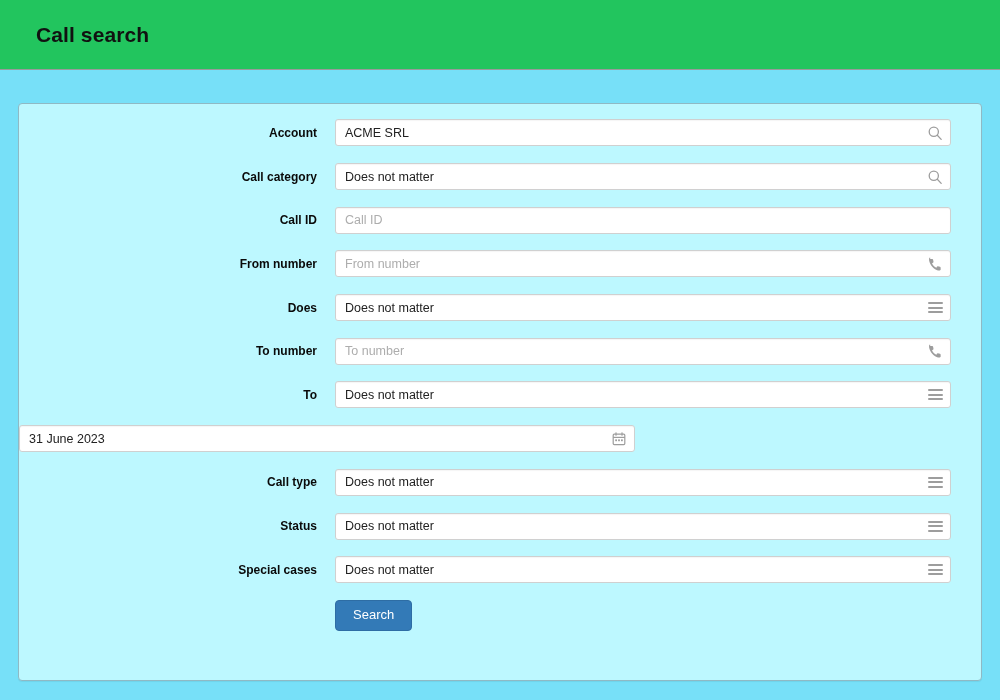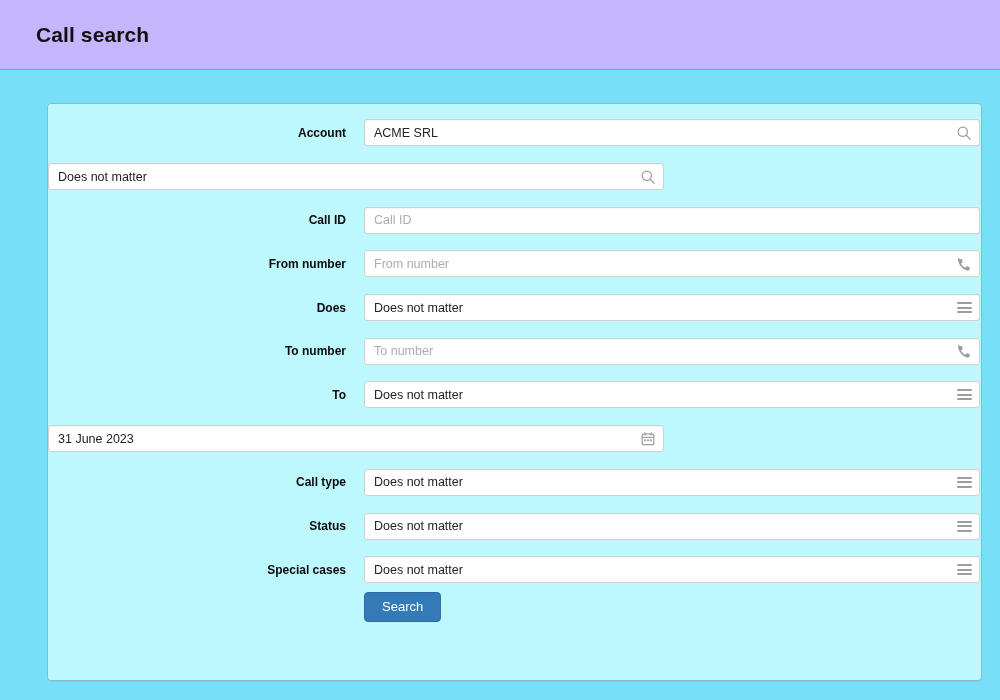--- a/index.html
+++ b/index.html
@@ -11,21 +11,21 @@
     height: 700px;
     background: #ffffff;
     font-family: "Liberation Sans", sans-serif;
     overflow: hidden;
   }
 
   
   .header {
     height: 70px;
     box-sizing: border-box;
-    background: #c4b5fd;
+    background: #22c55e;
     border-bottom: 1px solid #9a9a9a;
     display: flex;
     align-items: center;
     padding-left: 36px;
   }
   .page-title {
     font-size: 21px;
     font-weight: bold;
     color: #111111;
     letter-spacing: 0.1px;
@@ -41,21 +41,20 @@
 
   
   .panel {
     background: #bdf8ff;
     border: 1px solid #8fb9c4;
     border-radius: 4px;
     height: 578px;
     box-sizing: border-box;
     padding-top: 7px;
     box-shadow: 0 1px 1px rgba(0,0,0,0.06);
-    margin-left: 29px;
   }
 
   
   .form-row {
     display: flex;
     align-items: center;
     height: 43.7px;
   }
   .field-label {
     width: 316px;
@@ -113,21 +112,21 @@
     display: block;
     height: 2px;
     background: #9d9d9d;
     margin: 2.5px 0;
     border-radius: 1px;
   }
 
   
   .button-row {
     display: flex;
-    align-items: flex-start;
+    align-items: center;
     height: 48px;
   }
   .button-spacer { width: 316px; }
   .search-button {
     background: #337ab7;
     border: 1px solid #2e6da4;
     border-radius: 4px;
     color: #ffffff;
     font-size: 13px;
     font-family: "Liberation Sans", sans-serif;
@@ -152,20 +151,21 @@
             <div class="field-box">ACME SRL</div>
             <span class="field-icon">
               <svg width="16" height="16" viewBox="0 0 16 16" fill="none" stroke="#9d9d9d" stroke-width="1.3">
                 <circle cx="6.8" cy="6.8" r="4.6"></circle>
                 <line x1="10.3" y1="10.3" x2="14.2" y2="14.4" stroke-linecap="round"></line>
               </svg>
             </span>
           </div>
         </div>
         <div class="form-row">
+          <label class="field-label">Call category</label>
           <div class="field-wrap">
             <div class="field-box">Does not matter</div>
             <span class="field-icon">
               <svg width="16" height="16" viewBox="0 0 16 16" fill="none" stroke="#9d9d9d" stroke-width="1.3">
                 <circle cx="6.8" cy="6.8" r="4.6"></circle>
                 <line x1="10.3" y1="10.3" x2="14.2" y2="14.4" stroke-linecap="round"></line>
               </svg>
             </span>
           </div>
         </div>

